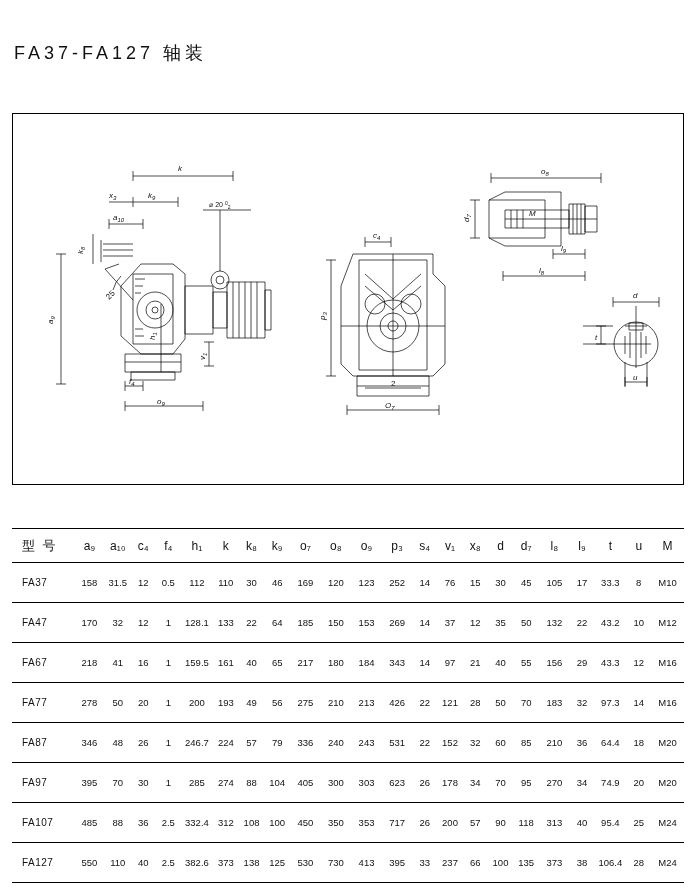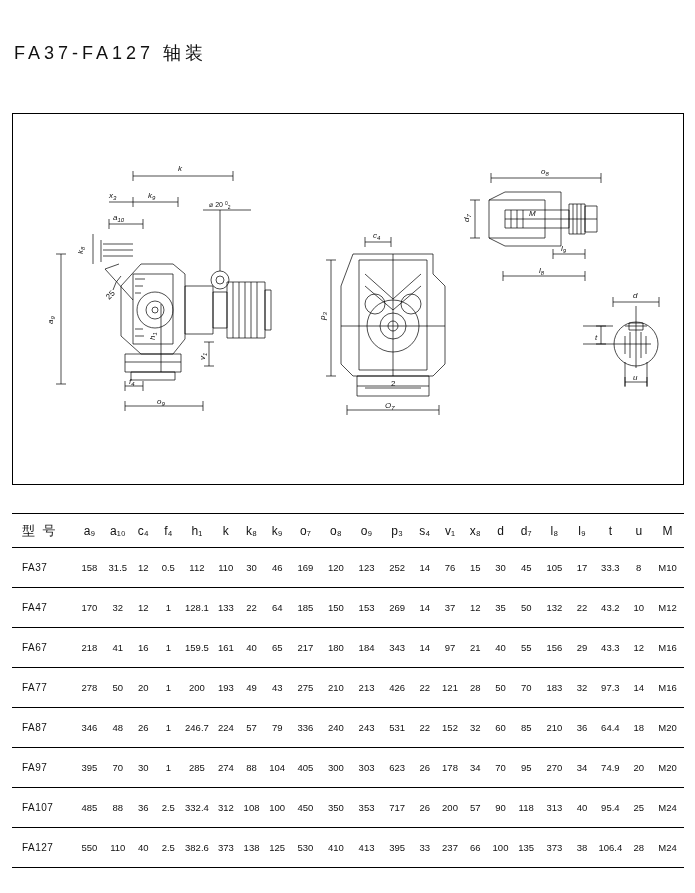--- a/index.html
+++ b/index.html
@@ -43,21 +43,21 @@
   }
   .fig-svg {
     position: absolute;
     left: 0;
     top: 0;
   }
   
   .spec-table {
     position: absolute;
     left: 12px;
-    top: 513px;
+    top: 528px;
     width: 672px;
     border-collapse: collapse;
     font-size: 9.5px;
     font-family: "Liberation Sans", sans-serif;
   }
   .spec-table th, .spec-table td {
     border: 0;
     border-bottom: 1px solid #000;
     padding: 0;
     height: 39px;
@@ -426,21 +426,21 @@
         </tr>
         <tr>
           <td class="model-cell">FA77</td>
           <td>278</td>
           <td>50</td>
           <td>20</td>
           <td>1</td>
           <td>200</td>
           <td>193</td>
           <td>49</td>
-          <td>43</td>
+          <td>56</td>
           <td>275</td>
           <td>210</td>
           <td>213</td>
           <td>426</td>
           <td>22</td>
           <td>121</td>
           <td>28</td>
           <td>50</td>
           <td>70</td>
           <td>183</td>
@@ -528,21 +528,21 @@
           <td class="model-cell">FA127</td>
           <td>550</td>
           <td>110</td>
           <td>40</td>
           <td>2.5</td>
           <td>382.6</td>
           <td>373</td>
           <td>138</td>
           <td>125</td>
           <td>530</td>
-          <td>410</td>
+          <td>730</td>
           <td>413</td>
           <td>395</td>
           <td>33</td>
           <td>237</td>
           <td>66</td>
           <td>100</td>
           <td>135</td>
           <td>373</td>
           <td>38</td>
           <td>106.4</td>

